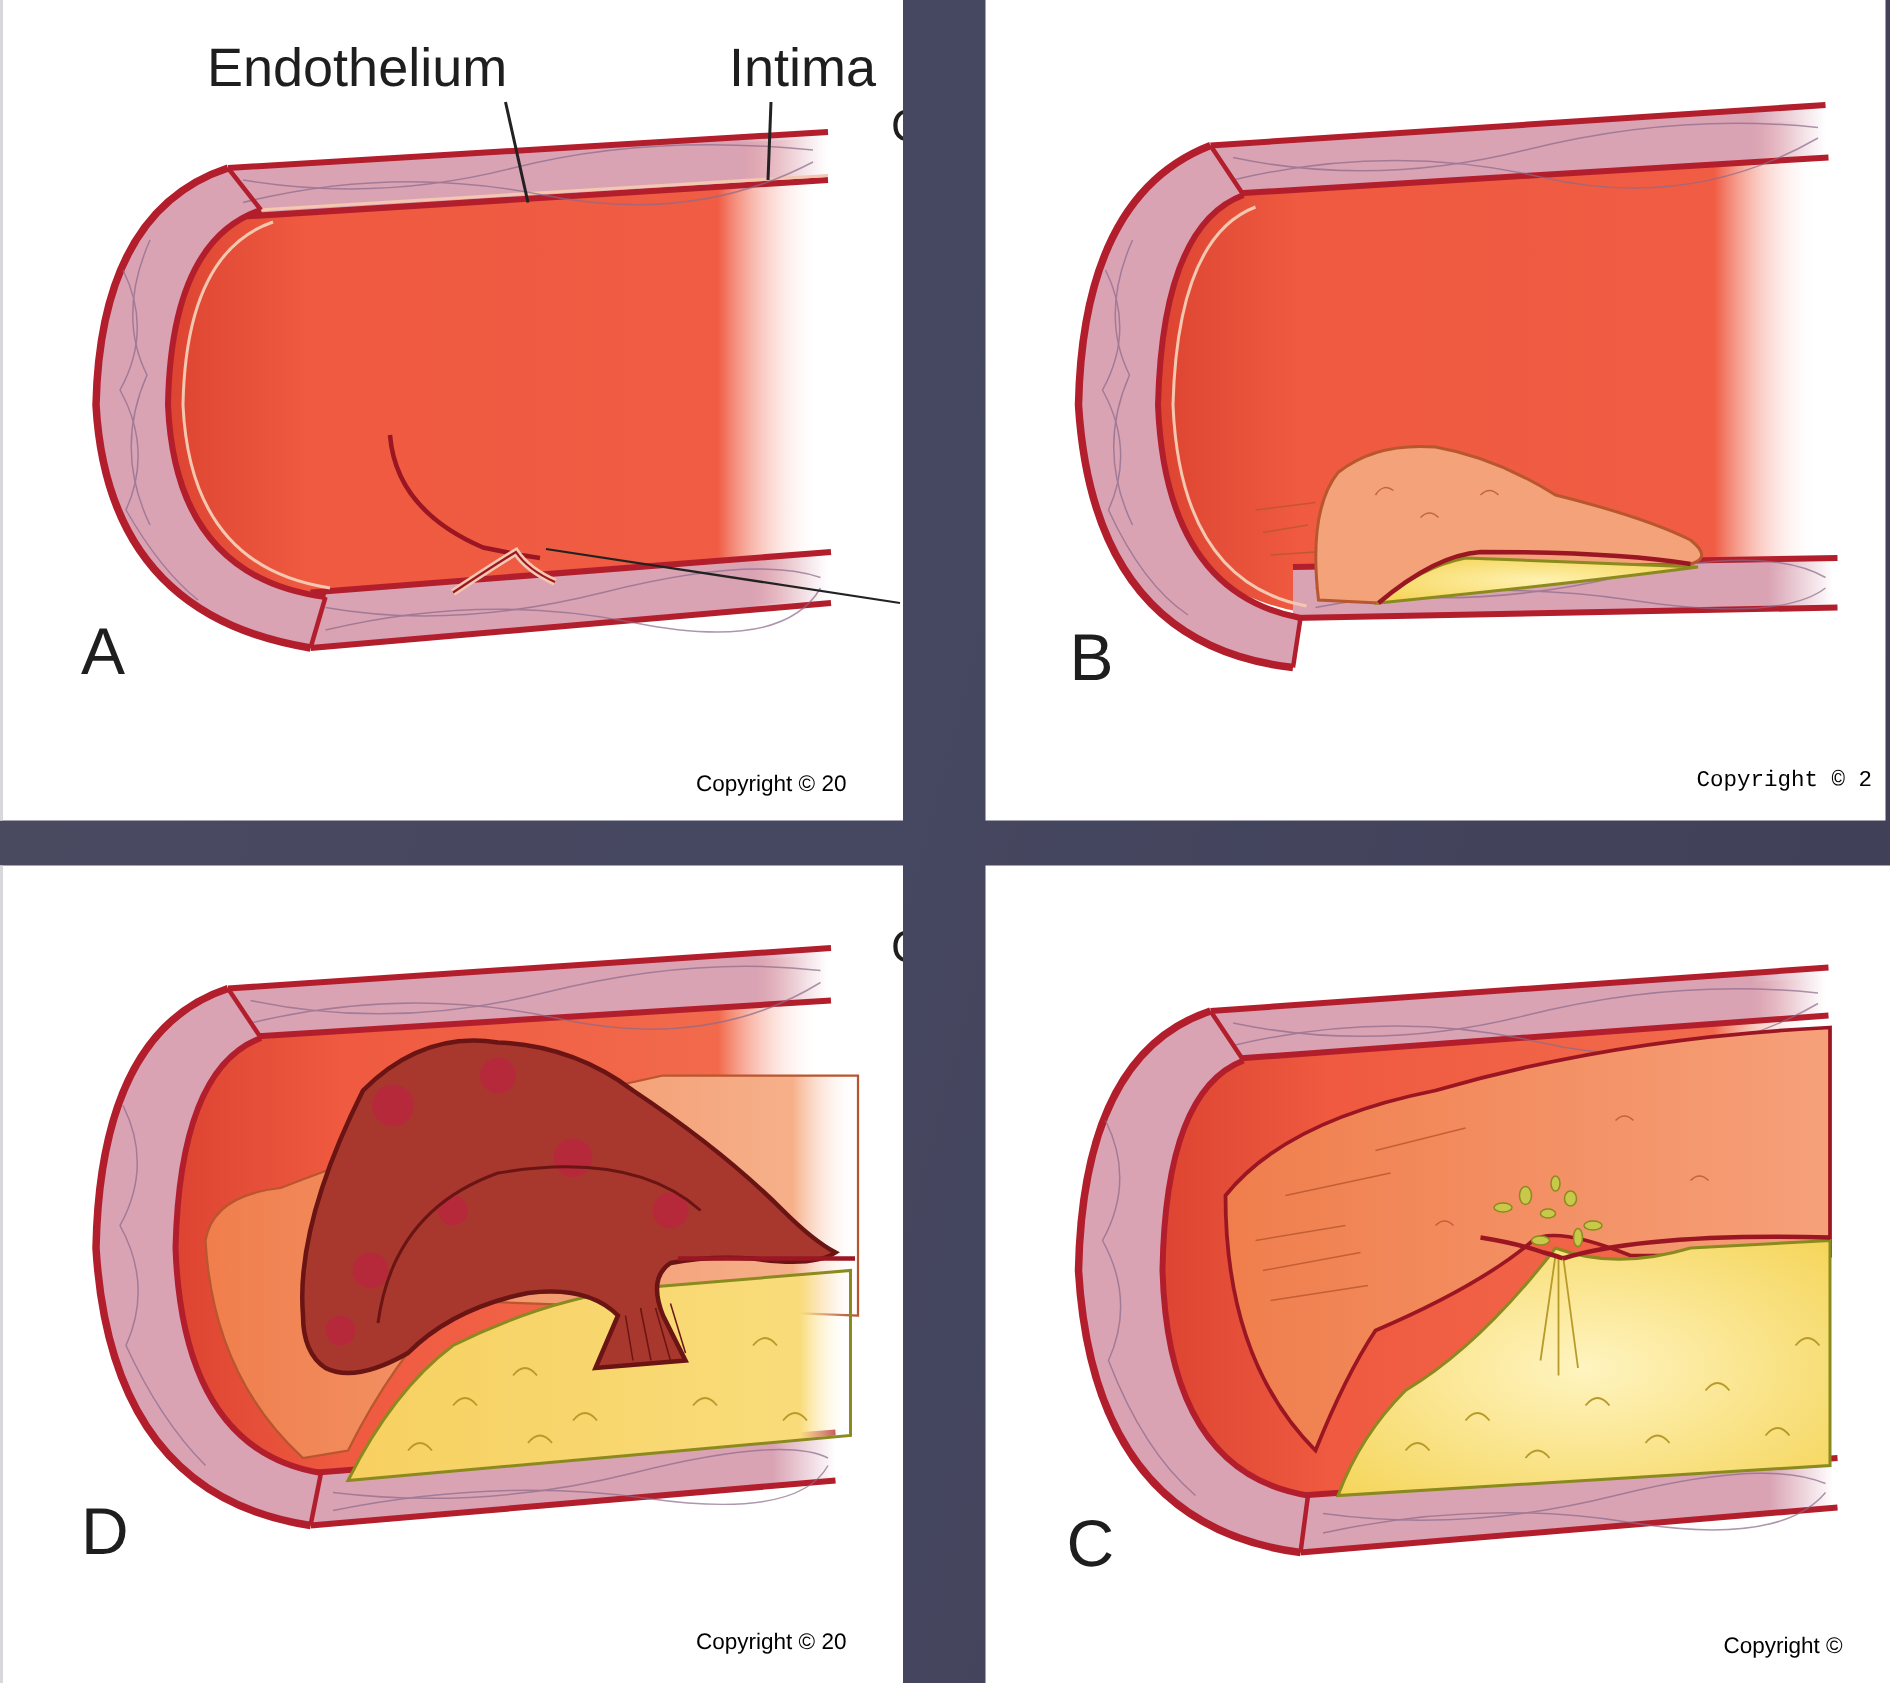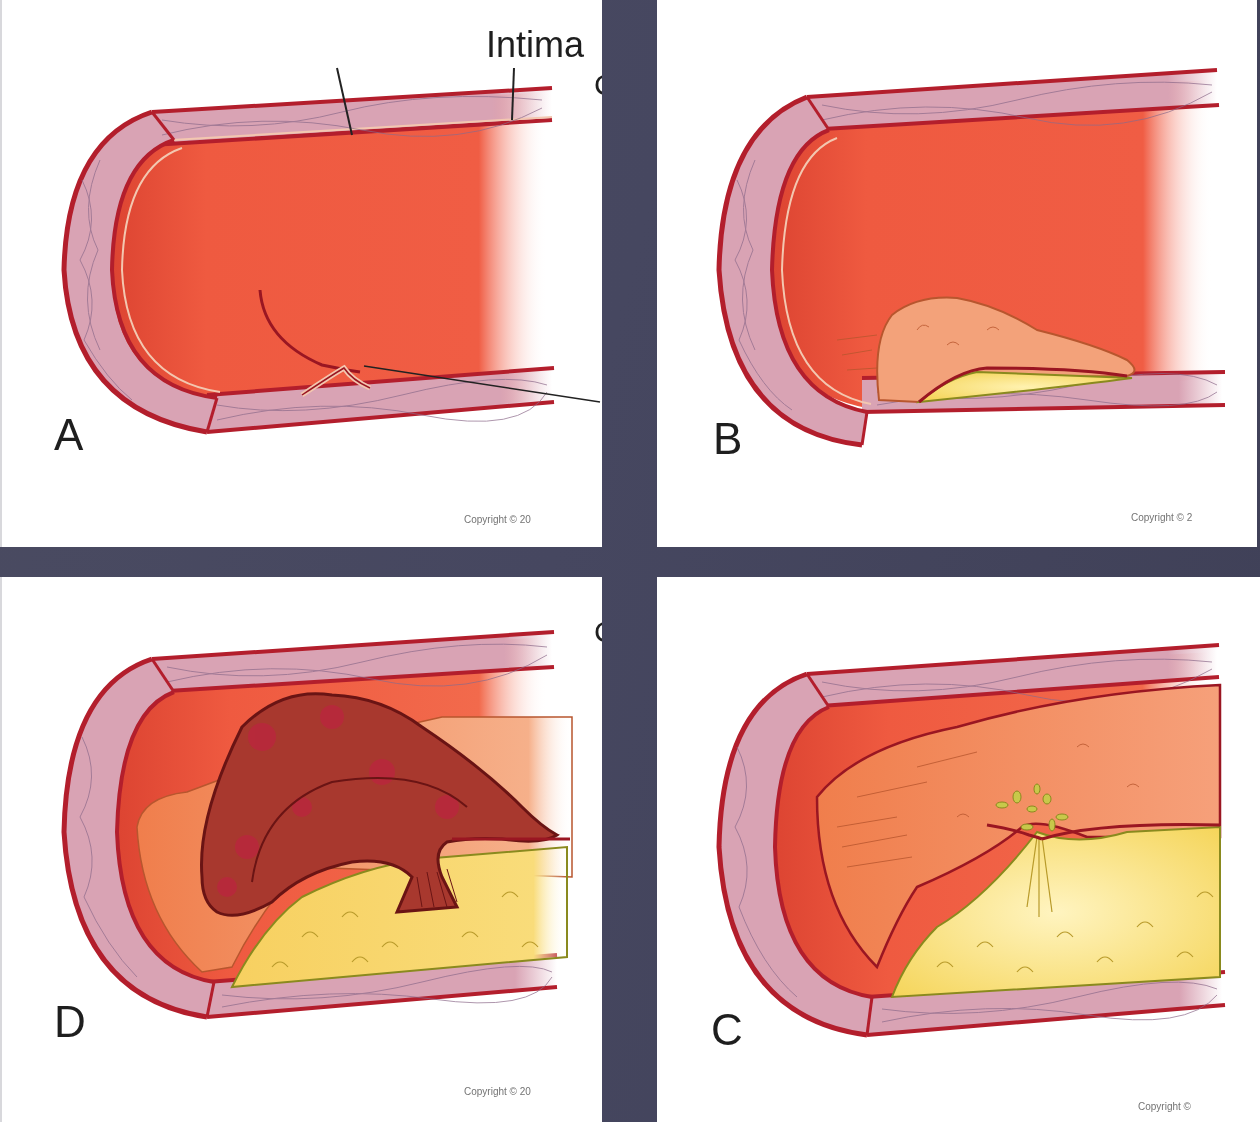--- a/index.html
+++ b/index.html
@@ -18,21 +18,21 @@
   #panel-a { left:0; top:0; width:602px; height:547px; border-left:2px solid #d8d8dc; box-sizing:border-box; }
   #panel-b { left:657px; top:0; width:600px; height:547px; }
   #panel-d { left:0; top:577px; width:602px; height:545px; border-left:2px solid #d8d8dc; box-sizing:border-box; }
   #panel-c { left:657px; top:577px; width:603px; height:545px; }
   .panel svg { position:absolute; left:0; top:0; }
   .letter {
     position:absolute; font-size:44px; color:#1e1e1e; font-weight:400;
     font-family:"Liberation Sans", sans-serif;
   }
   .copyright {
-    position:absolute; font-size:10px; color:#737373; white-space:nowrap;
+    position:absolute; font-size:15px; color:#000000; white-space:nowrap;
     font-family:"Liberation Sans", sans-serif;
   }
   .callout {
     position:absolute; font-size:36px; color:#1e1e1e; white-space:nowrap;
     font-family:"Liberation Sans", sans-serif;
   }
 </style>
 </head>
 <body>
 
@@ -82,20 +82,21 @@
     <path d="M205,432 L215,398" stroke="#b31e2c" stroke-width="3"></path>
 
     <path d="M258,290 Q262,340 320,365 L345,370 L358,372" stroke="#9a1622" stroke-width="3" fill="none"></path>
     <path d="M300,395 Q330,375 342,368 Q350,380 368,388" stroke="#f3c7b0" stroke-width="5" fill="none"></path>
     <path d="M300,395 Q330,375 342,368 Q350,380 368,388" stroke="#9a1622" stroke-width="1.5" fill="none"></path>
 
     <path d="M335,68 L350,135" stroke="#222" stroke-width="2"></path>
     <path d="M512,68 L510,120" stroke="#222" stroke-width="2"></path>
     <path d="M362,366 L598,402" stroke="#222" stroke-width="1.5"></path>
   </svg>
+  <div class="callout" style="left:136px;top:24px;">Endothelium</div>
   <div class="callout" style="left:484px;top:24px;">Intima</div>
   <div class="callout" style="left:592px;top:68px;font-size:30px;">C</div>
   <div class="letter" style="left:52px;top:410px;">A</div>
   <div class="copyright" style="left:462px;top:514px;">Copyright © 20</div>
 </div>
 
 <div class="panel" id="panel-b">
   <svg width="600" height="547" viewBox="0 0 600 547">
     <defs>
       <linearGradient id="lumB" x1="0" x2="1">
@@ -142,21 +143,21 @@
     <g stroke="#b8562e" stroke-width="1" fill="none" opacity="0.8">
       <path d="M180,340 L220,335"></path>
         <path d="M185,355 L215,350"></path>
         <path d="M190,370 L220,368"></path>
       <path d="M260,330 q5,-8 12,-3"></path>
         <path d="M290,345 q6,-6 12,0"></path>
         <path d="M330,330 q6,-6 12,0"></path>
     </g>
   </svg>
   <div class="letter" style="left:56px;top:414px;">B</div>
-  <div class="copyright" style="left:474px;top:512px;">Copyright © 2</div>
+  <div class="copyright" style="left:474px;top:512px;font-family:Liberation Mono, monospace;">Copyright © 2</div>
 </div>
 
 <div class="panel" id="panel-d">
   <svg width="602" height="545" viewBox="0 0 602 545">
     <defs>
       <linearGradient id="lumD" x1="0" x2="1">
         <stop offset="0" stop-color="#d9402f"></stop>
         <stop offset="0.3" stop-color="#ef5a40"></stop>
         <stop offset="0.85" stop-color="#f26a4c"></stop>
         <stop offset="1" stop-color="#ffffff" stop-opacity="0"></stop>
@@ -313,14 +314,14 @@
         <path d="M190,290 L255,280"></path>
       <path d="M200,220 L270,205"></path>
         <path d="M260,190 L320,175"></path>
         <path d="M420,170 q6,-6 12,0"></path>
       <path d="M470,210 q6,-6 12,0"></path>
         <path d="M300,240 q6,-6 12,0"></path>
     </g>
     <path d="M385,262 Q440,245 563,248" stroke="#9a1622" stroke-width="3" fill="none"></path>
   </svg>
   <div class="letter" style="left:54px;top:428px;">C</div>
-  <div class="copyright" style="left:481px;top:512px;margin-top:12px;">Copyright ©</div>
+  <div class="copyright" style="left:492px;top:512px;">Copyright ©</div>
 </div>
 
 </body></html>

